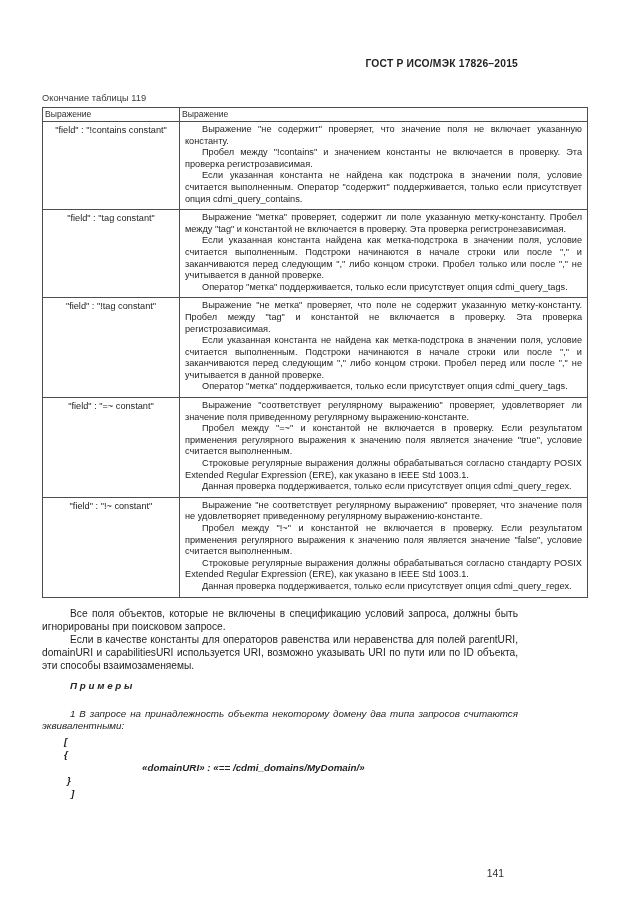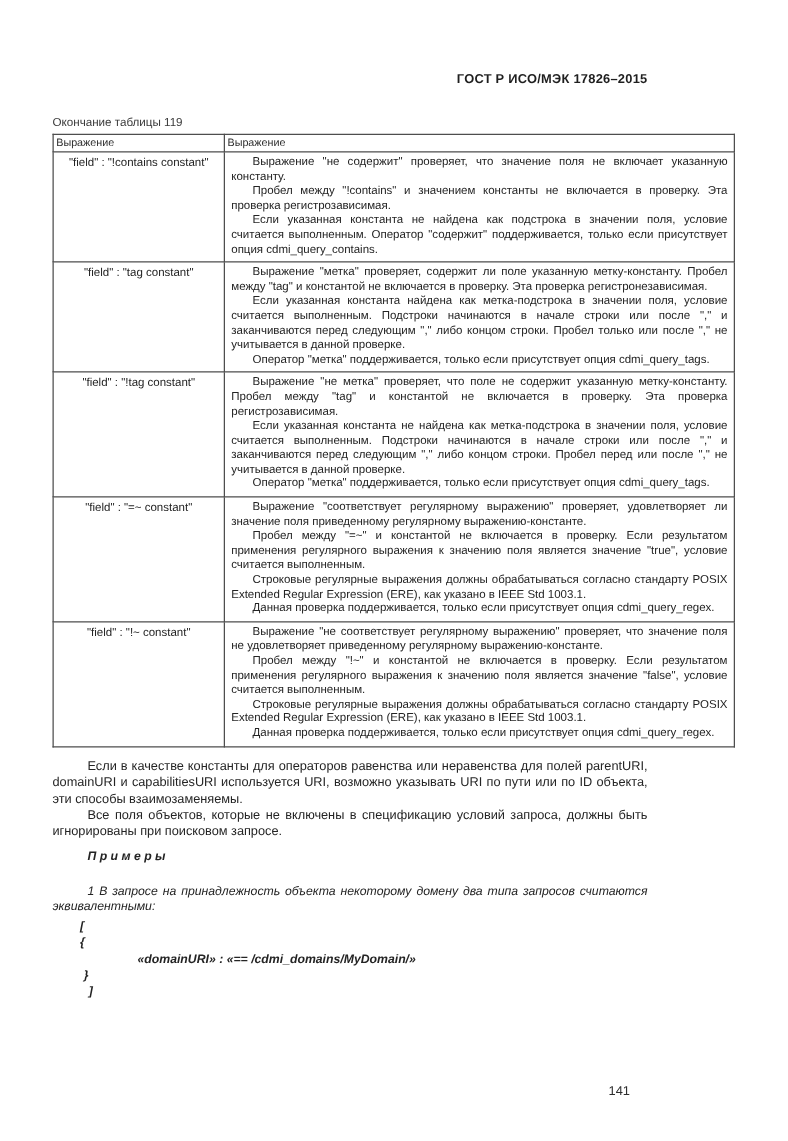--- a/index.html
+++ b/index.html
@@ -21,21 +21,21 @@
   td.desc-cell{padding:2px 5px 4px 5px;}
   td.desc-cell p{margin:0;text-align:justify;text-indent:17px;line-height:11.6px;}
   .body-section{margin-top:9px;font-size:10.2px;line-height:13px;}
   .body-para{margin:0;text-align:justify;text-indent:28px;}
   .examples-heading{margin:7px 0 16px;font-weight:bold;font-style:italic;font-size:9.8px;text-indent:28px;}
   .example-intro{margin:2px 0 0;font-weight:normal;font-style:italic;font-size:9.8px;line-height:12.6px;text-align:justify;text-indent:28px;}
   .code-block{margin-top:2px;font-weight:bold;font-style:italic;font-size:9.8px;line-height:13px;}
   .code-line{white-space:pre;}
   .ind-0{margin-left:22px;}
   .ind-1{margin-left:22px;}
-  .ind-2{margin-left:68px;font-style:italic;}
+  .ind-2{margin-left:100px;font-style:italic;}
   .ind-3{margin-left:25px;}
   .ind-4{margin-left:29px;}
   .page-number{position:absolute;right:56px;bottom:34px;font-size:10.3px;color:#2e2e2e;}
 </style>
 </head>
 <body>
 
 <div class="page">
 
   <div class="doc-header">ГОСТ Р ИСО/МЭК 17826–2015</div>
@@ -93,22 +93,22 @@
           <p>Выражение "не соответствует регулярному выражению" проверяет, что значение поля не удовлетворяет приведенному регулярному выражению-константе.</p>
           <p>Пробел между "!~" и константой не включается в проверку. Если результатом применения регулярного выражения к значению поля является значение "false", условие считается выполненным.</p>
           <p>Строковые регулярные выражения должны обрабатываться согласно стандарту POSIX Extended Regular Expression (ERE), как указано в IEEE Std 1003.1.</p>
           <p>Данная проверка поддерживается, только если присутствует опция cdmi_query_regex.</p>
         </td>
       </tr>
     </tbody>
   </table>
 
   <div class="body-section">
+    <p class="body-para">Все поля объектов, которые не включены в спецификацию условий запроса, должны быть игнорированы при поисковом запросе.</p>
     <p class="body-para">Если в качестве константы для операторов равенства или неравенства для полей parentURI, domainURI и capabilitiesURI используется URI, возможно указывать URI по пути или по ID объекта, эти способы взаимозаменяемы.</p>
-    <p class="body-para">Все поля объектов, которые не включены в спецификацию условий запроса, должны быть игнорированы при поисковом запросе.</p>
 
     <p class="examples-heading">П р и м е р ы</p>
     <p class="example-intro">1 В запросе на принадлежность объекта некоторому домену два типа запросов считаются эквивалентными:</p>
 
     <div class="code-block">
       <div class="code-line ind-0">[</div>
       <div class="code-line ind-1">{</div>
       <div class="code-line ind-2">«domainURI» : «== /cdmi_domains/MyDomain/»</div>
       <div class="code-line ind-3">}</div>
       <div class="code-line ind-4">]</div>

